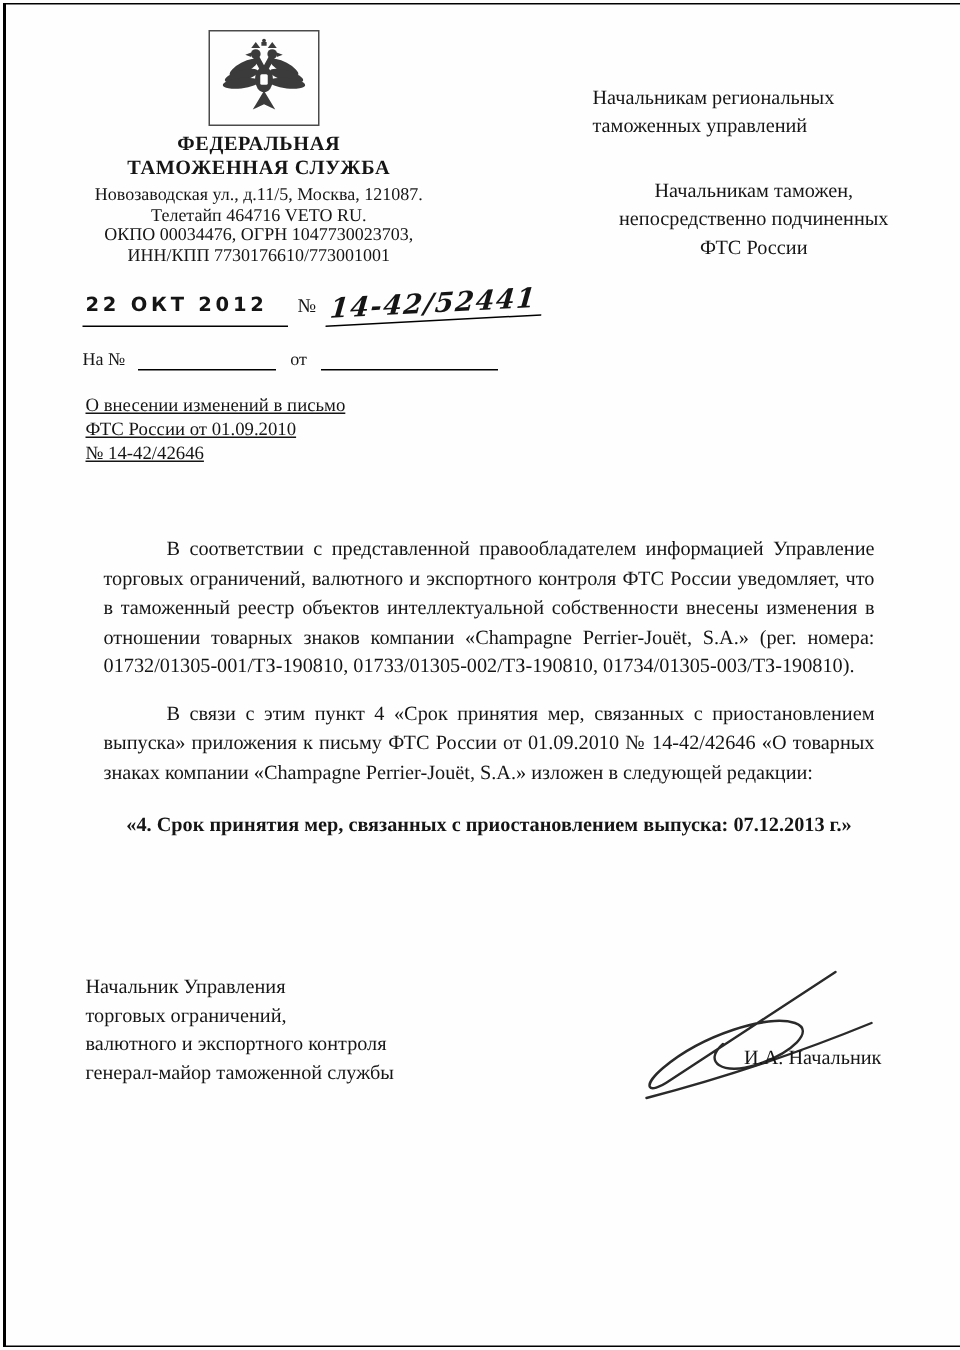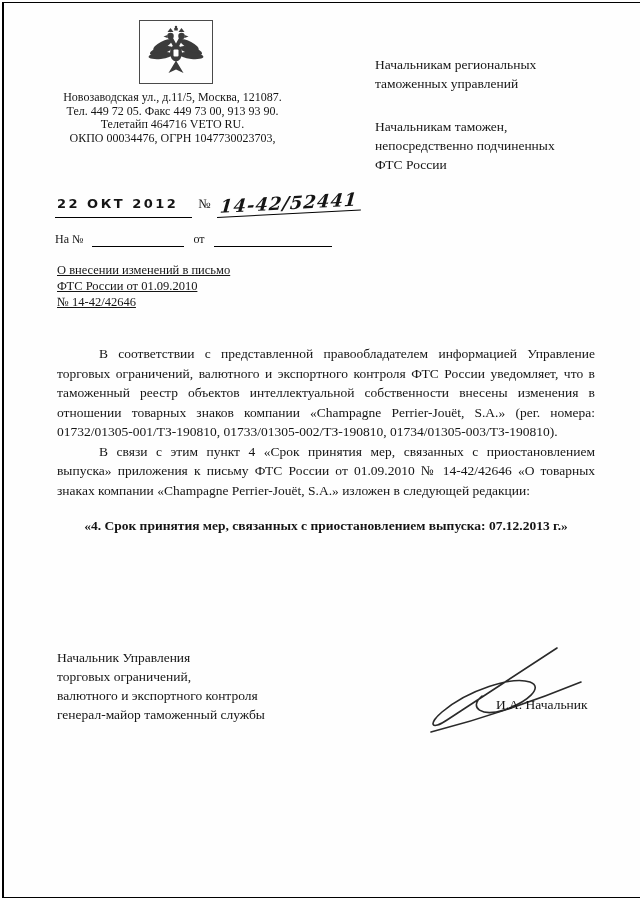--- a/index.html
+++ b/index.html
@@ -32,24 +32,24 @@
     font-family:"DejaVu Serif",serif;font-style:italic;font-weight:bold;
     font-size:18px;letter-spacing:1px;transform:rotate(-3deg) skewX(-8deg);
     transform-origin:left bottom;padding:0 4px 0 2px;
   }
   .ref-row{position:absolute;left:55px;top:232px;font-size:12px;display:flex;align-items:flex-end;gap:9px;}
   .uline{display:inline-block;border-bottom:1px solid #000;height:13px;}
   .uline.w1{width:92px;}
   .uline.w2{width:118px;}
   .subject{position:absolute;left:57px;top:262px;font-size:12.5px;line-height:16px;white-space:pre-line;text-decoration:underline;}
   .recipients{position:absolute;left:375px;top:55px;width:235px;font-size:13.5px;line-height:19px;}
-  .recipient{white-space:pre-line;}
-  .recipient + .recipient{margin-top:24px;}
+  .recipient{white-space:pre-line;margin-left:20px;}
+  .recipient + .recipient{margin-top:24px;text-align:center;}
   .body-text{position:absolute;left:57px;top:344px;width:538px;font-size:13.5px;line-height:19.5px;text-align:justify;}
-  .body-text p{margin:0;text-indent:42px;}
+  .body-text p{margin:12px;text-indent:42px;}
   .body-text p.highlight{font-weight:bold;text-indent:0;margin:16px 0 17px 0;text-align:center;}
   .sig-title{position:absolute;left:57px;top:648px;font-size:13.5px;line-height:19px;white-space:pre-line;}
   .sig-scribble{position:absolute;left:415px;top:638px;width:178px;height:108px;}
   .sig-name{position:absolute;left:496px;top:697px;font-size:13.5px;}
 </style>
 </head>
 <body>
 
 <div class="page">
   <div class="scan-frame"></div>
@@ -77,25 +77,27 @@
           <ellipse cx="90" cy="51" rx="23" ry="7" transform="rotate(16 90 51)"></ellipse>
           <ellipse cx="91" cy="61" rx="24" ry="7" transform="rotate(6 91 61)"></ellipse>
         </g>
         <path d="M60 71 L45 96 L60 89 L75 96 Z"></path>
         <rect x="55" y="49" width="10" height="14" rx="2" fill="#fefefe"></rect>
       </g>
     </svg>
   </div>
 
   <div class="org-block">
+    <div class="org-name">ФЕДЕРАЛЬНАЯ
+ТАМОЖЕННАЯ СЛУЖБА</div>
     <div class="org-address">
       <div>Новозаводская ул., д.11/5, Москва, 121087.</div>
-      <div>Тел. 449 72 05. Факс 449 73 00, 913 93 90.</div>
       <div>Телетайп 464716 VETO RU.</div>
       <div>ОКПО 00034476, ОГРН 1047730023703,</div>
+      <div>ИНН/КПП 7730176610/773001001</div>
     </div>
   </div>
 
   <div class="date-row">
     <span class="date-stamp">22 ОКТ 2012</span>
     <span class="num-sign">№</span>
     <span class="handwritten">14-42/52441</span>
   </div>
 
   <div class="ref-row">
@@ -119,21 +121,21 @@
 
   <div class="body-text">
     <p>В соответствии с представленной правообладателем информацией Управление торговых ограничений, валютного и экспортного контроля ФТС России уведомляет, что в таможенный реестр объектов интеллектуальной собственности внесены изменения в отношении товарных знаков компании «Champagne Perrier-Jouët, S.A.» (рег. номера: 01732/01305-001/ТЗ-190810, 01733/01305-002/ТЗ-190810, 01734/01305-003/ТЗ-190810).</p>
     <p>В связи с этим пункт 4 «Срок принятия мер, связанных с приостановлением выпуска» приложения к письму ФТС России от 01.09.2010 № 14-42/42646 «О товарных знаках компании «Champagne Perrier-Jouët, S.A.» изложен в следующей редакции:</p>
     <p class="highlight">«4. Срок принятия мер, связанных с приостановлением выпуска: 07.12.2013 г.»</p>
   </div>
 
   <div class="sig-title">Начальник Управления
 торговых ограничений,
 валютного и экспортного контроля
-генерал-майор таможенный службы</div>
+генерал-майор таможенной службы</div>
 
   <svg class="sig-scribble" viewBox="0 0 178 108" aria-hidden="true">
     <g stroke="#2a2a2a" fill="none" stroke-width="1.6" stroke-linecap="round">
       <path d="M142 10 C112 30 62 62 32 82 C16 93 13 86 27 74 C53 52 97 38 115 44 C129 49 113 64 89 72 C67 79 53 70 67 58"></path>
       <path d="M16 94 C70 80 122 62 166 44"></path>
     </g>
   </svg>
 
   <div class="sig-name">И.А. Начальник</div>
 </div>

